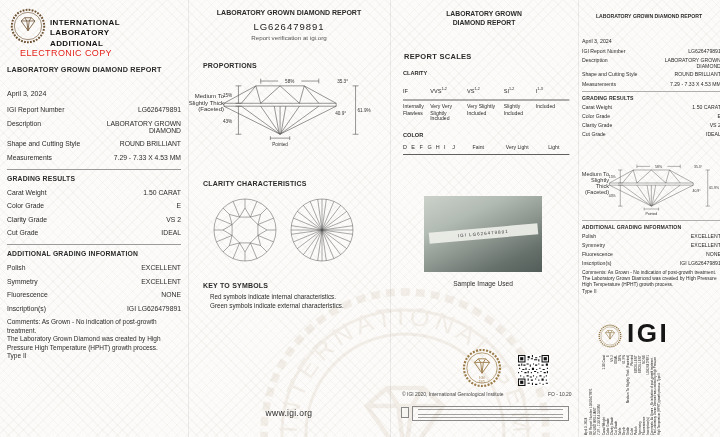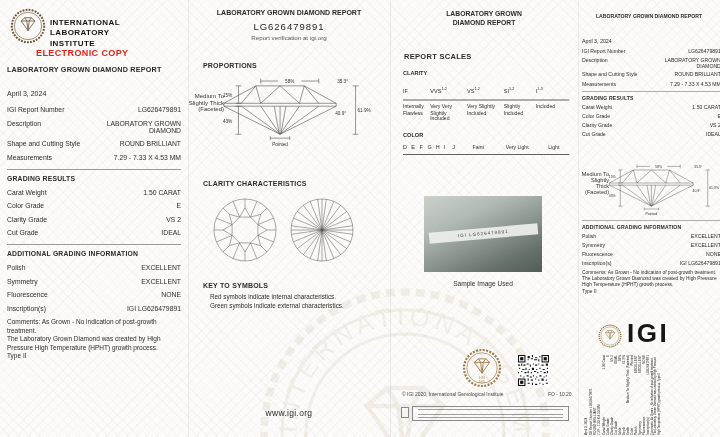--- a/index.html
+++ b/index.html
@@ -10,21 +10,21 @@
     background-image:
       repeating-linear-gradient(45deg, rgba(175,170,158,.08) 0 1px, transparent 1px 7px),
       repeating-linear-gradient(-45deg, rgba(175,170,158,.08) 0 1px, transparent 1px 7px);
   }
   .abs { position:absolute; }
   .divider { position:absolute; top:0; width:1px; height:437px; background:rgba(0,0,0,.07); }
 
   
   .logo-seal { left:10px; top:8px; width:36px; height:36px; color:#6e5233; }
   .orgname { left:50px; top:18px; font-size:8px; font-weight:bold; line-height:1.3; letter-spacing:.4px; color:#141414; }
-  .ecopy { left:36px; top:48px; font-size:9px; font-weight:bold; letter-spacing:.4px; color:#e5231b; }
+  .ecopy { left:20px; top:48px; font-size:9px; font-weight:normal; letter-spacing:.4px; color:#e5231b; }
   .p1title { left:7px; top:65px; font-size:7.2px; font-weight:bold; letter-spacing:.2px; }
   .p1 { left:7px; top:90px; width:174px; }
   .dateline { font-size:7px; margin-bottom:9px; }
   .kv { display:flex; justify-content:space-between; gap:6px; font-size:6.8px; margin-bottom:6.5px; }
   .kv .v { text-align:right; max-width:90px; }
   .sec { font-weight:bold; font-size:6.8px; border-top:1px solid #9a9a9a; padding-top:5px; margin:8px 0 7px 0; letter-spacing:.2px; }
   .comments { font-size:6.5px; line-height:1.32; margin-top:2px; }
 
   
   .p2title { left:188px; top:9px; width:202px; text-align:center; font-size:7px; font-weight:bold; }
@@ -130,21 +130,21 @@
     <use href="#dg" transform="translate(35,32) scale(0.75)"></use>
     <text x="50" y="86" font-size="7" text-anchor="middle" fill="currentColor">1975</text>
   </svg>
 
   <svg class="abs logo-seal" viewBox="0 0 40 40">
     <use href="#sealg"></use>
   </svg>
   <div class="abs orgname">
     <div>INTERNATIONAL</div>
     <div>LABORATORY</div>
-    <div>INSTITUTE</div>
+    <div>ADDITIONAL</div>
   </div>
   <div class="abs ecopy">ELECTRONIC COPY</div>
   <div class="abs p1title">LABORATORY GROWN DIAMOND REPORT</div>
 
   <div class="abs p1">
     <div class="dateline">April 3, 2024</div>
     <div class="kv">
         <span>IGI Report Number</span>
         <span class="v">LG626479891</span>
       </div>

